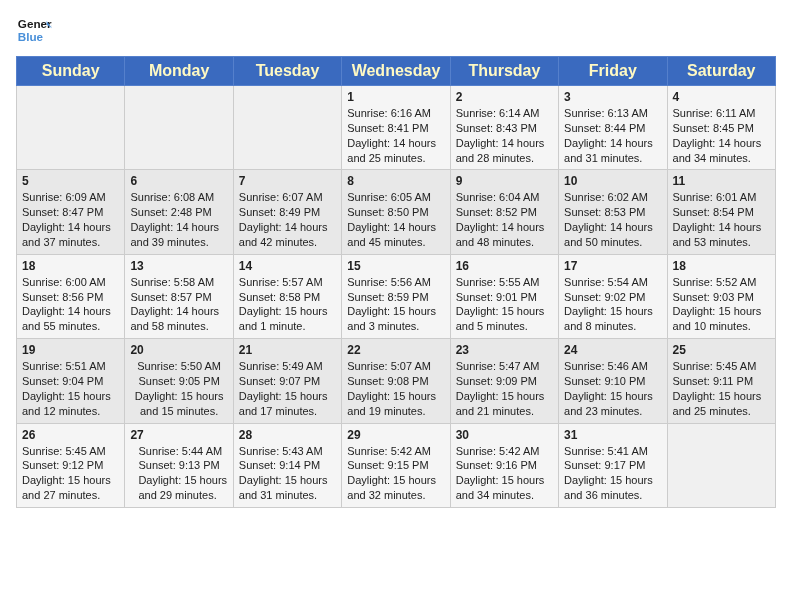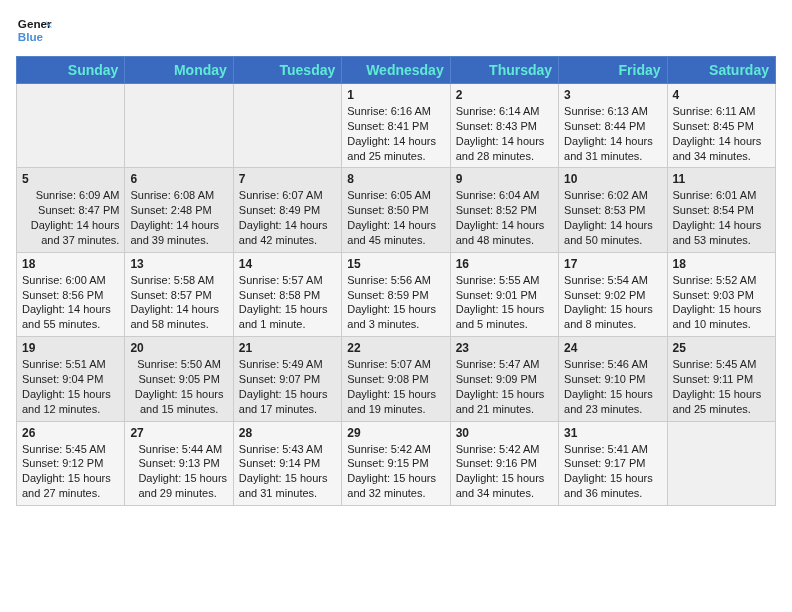--- a/index.html
+++ b/index.html
@@ -41,25 +41,25 @@
       font-size: 15px;
       color: #333;
     }
     .calendar-table {
       width: 100%;
       border-collapse: collapse;
       border: 1px solid #ccc;
     }
     .calendar-table th {
       background-color: #3a6abf;
-      color: #5eead4;
-      font-size: 14px;
+      color: #fef9c3;
+      font-size: 16px;
       font-weight: bold;
       padding: 5px 6px;
-      text-align: right;
+      text-align: center;
       border: 1px solid #5580cc;
     }
     .calendar-table td {
       width: calc(100% / 7);
       vertical-align: top;
       padding: 4px 5px;
       border: 1px solid #ccc;
       font-size: 9.5px;
       color: #222;
       height: 82px;
@@ -145,21 +145,21 @@
             <span class="day-number">4</span>
             <div class="day-info" style="white-space: pre-line;">Sunrise: 6:11 AM
 Sunset: 8:45 PM
 Daylight: 14 hours
 and 34 minutes.</div>
           </td>
         </tr>
         <tr>
           <td>
             <span class="day-number">5</span>
-            <div class="day-info" style="white-space: pre-line; text-align: right;">Sunrise: 6:09 AM
+            <div class="day-info" style="white-space: pre-line;">Sunrise: 6:09 AM
 Sunset: 8:47 PM
 Daylight: 14 hours
 and 37 minutes.</div>
           </td>
           <td>
             <span class="day-number">6</span>
             <div class="day-info" style="white-space: pre-line;">Sunrise: 6:08 AM
 Sunset: 2:48 PM
 Daylight: 14 hours
 and 39 minutes.</div>

